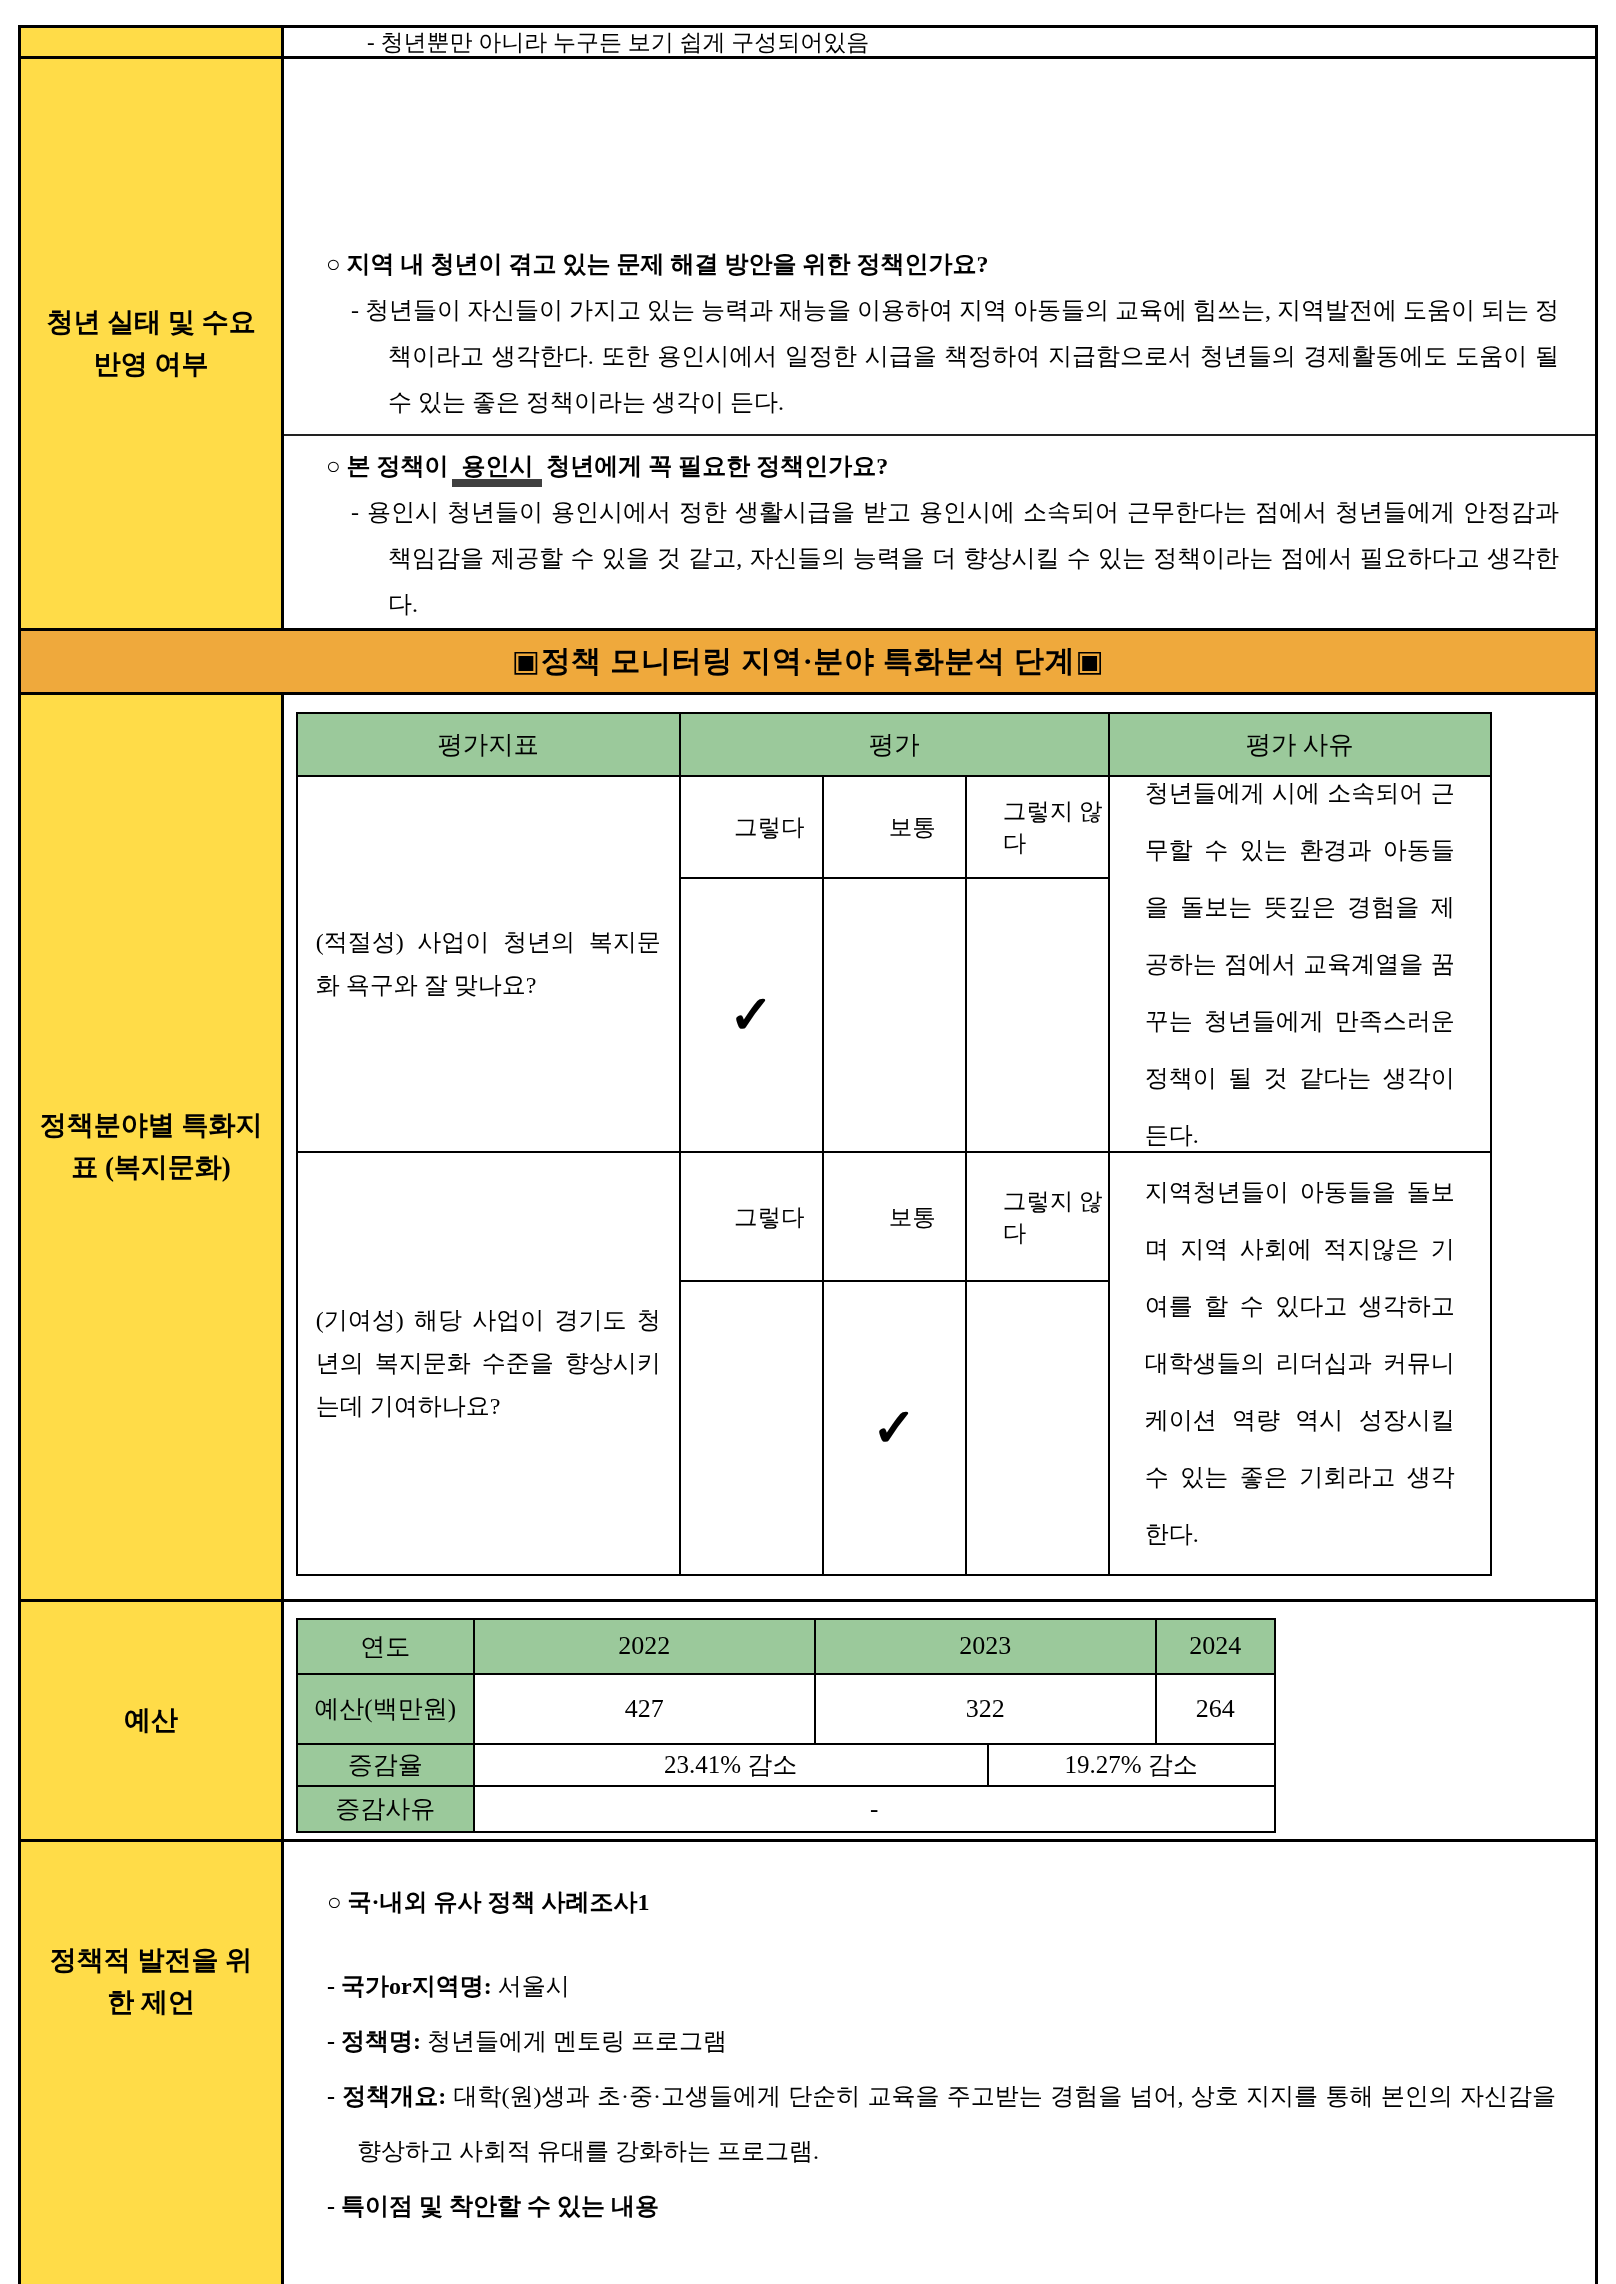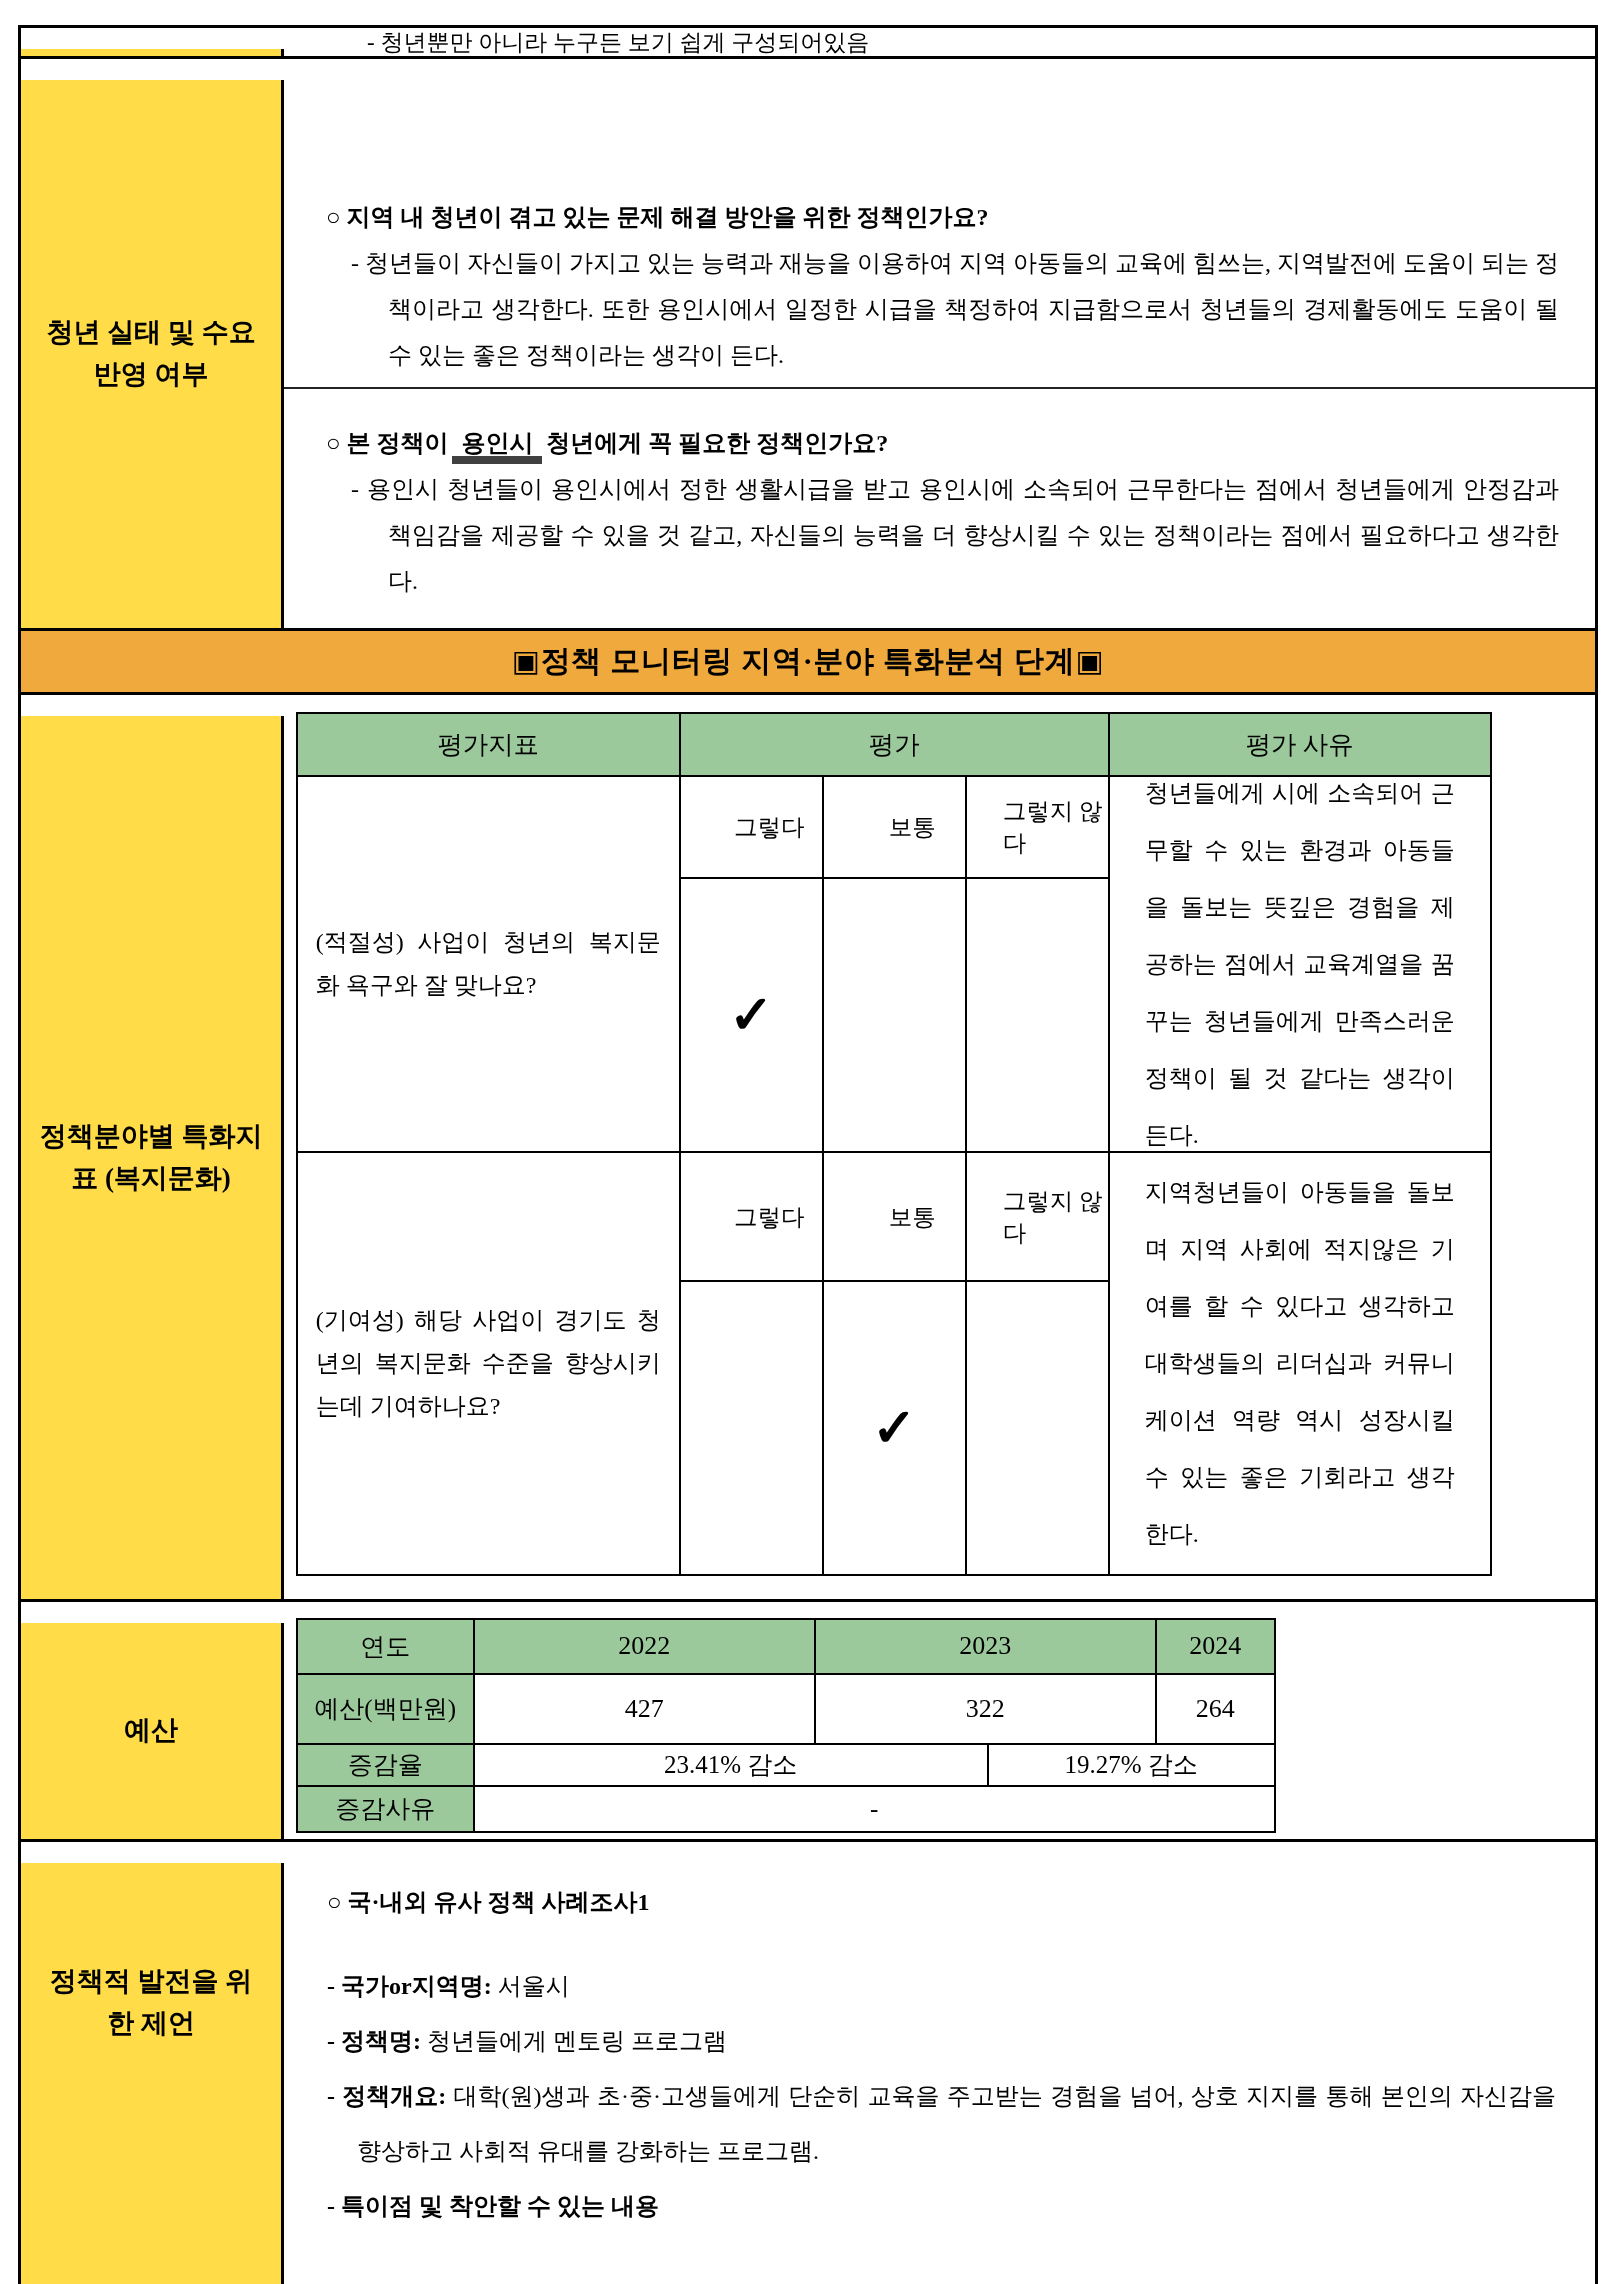--- a/index.html
+++ b/index.html
@@ -22,32 +22,31 @@
     background:#fff;
   }
   .cell{box-sizing:border-box;min-width:0;min-height:0;}
   .label-cell{
     background:var(--yellow);
     border-right:3.3px solid var(--border);
     border-bottom:3.3px solid var(--border);
     display:flex;align-items:center;justify-content:center;
     text-align:center;font-size:27px;font-weight:bold;line-height:1.55;
     padding:0 18px;
-    margin-top:21px;
   }
   .content-cell{border-bottom:3.3px solid var(--border);background:#fff;}
   .no-bb{border-bottom:none;}
 
   
   .carry{display:flex;align-items:center;font-size:23px;padding-left:83px;}
 
   
   .qa-wrap{display:flex;flex-direction:column;height:100%;box-sizing:border-box;}
   .qa-block{box-sizing:border-box;padding:0 36px 0 42px;display:flex;flex-direction:column;}
-  .qa-block1{height:330px;border-bottom:2px solid #222;justify-content:flex-end;padding-bottom:9px;}
+  .qa-block1{height:330px;border-bottom:2px solid #222;justify-content:flex-end;padding-bottom:9px;margin-top:47px;}
   .qa-block2{flex:1;justify-content:center;padding-top:6.5px;}
   .q-line{font-size:24px;font-weight:bold;line-height:46px;}
   .a-line{font-size:24px;line-height:46px;text-align:justify;padding-left:62px;text-indent:-37px;}
   .u-word{border-bottom:8px solid #404040;padding:0 9px;margin:0 3.9px;}
 
   
   .banner{
     grid-column:1/3;background:var(--orange);
     border-bottom:3.3px solid var(--border);
     display:flex;align-items:center;justify-content:center;

